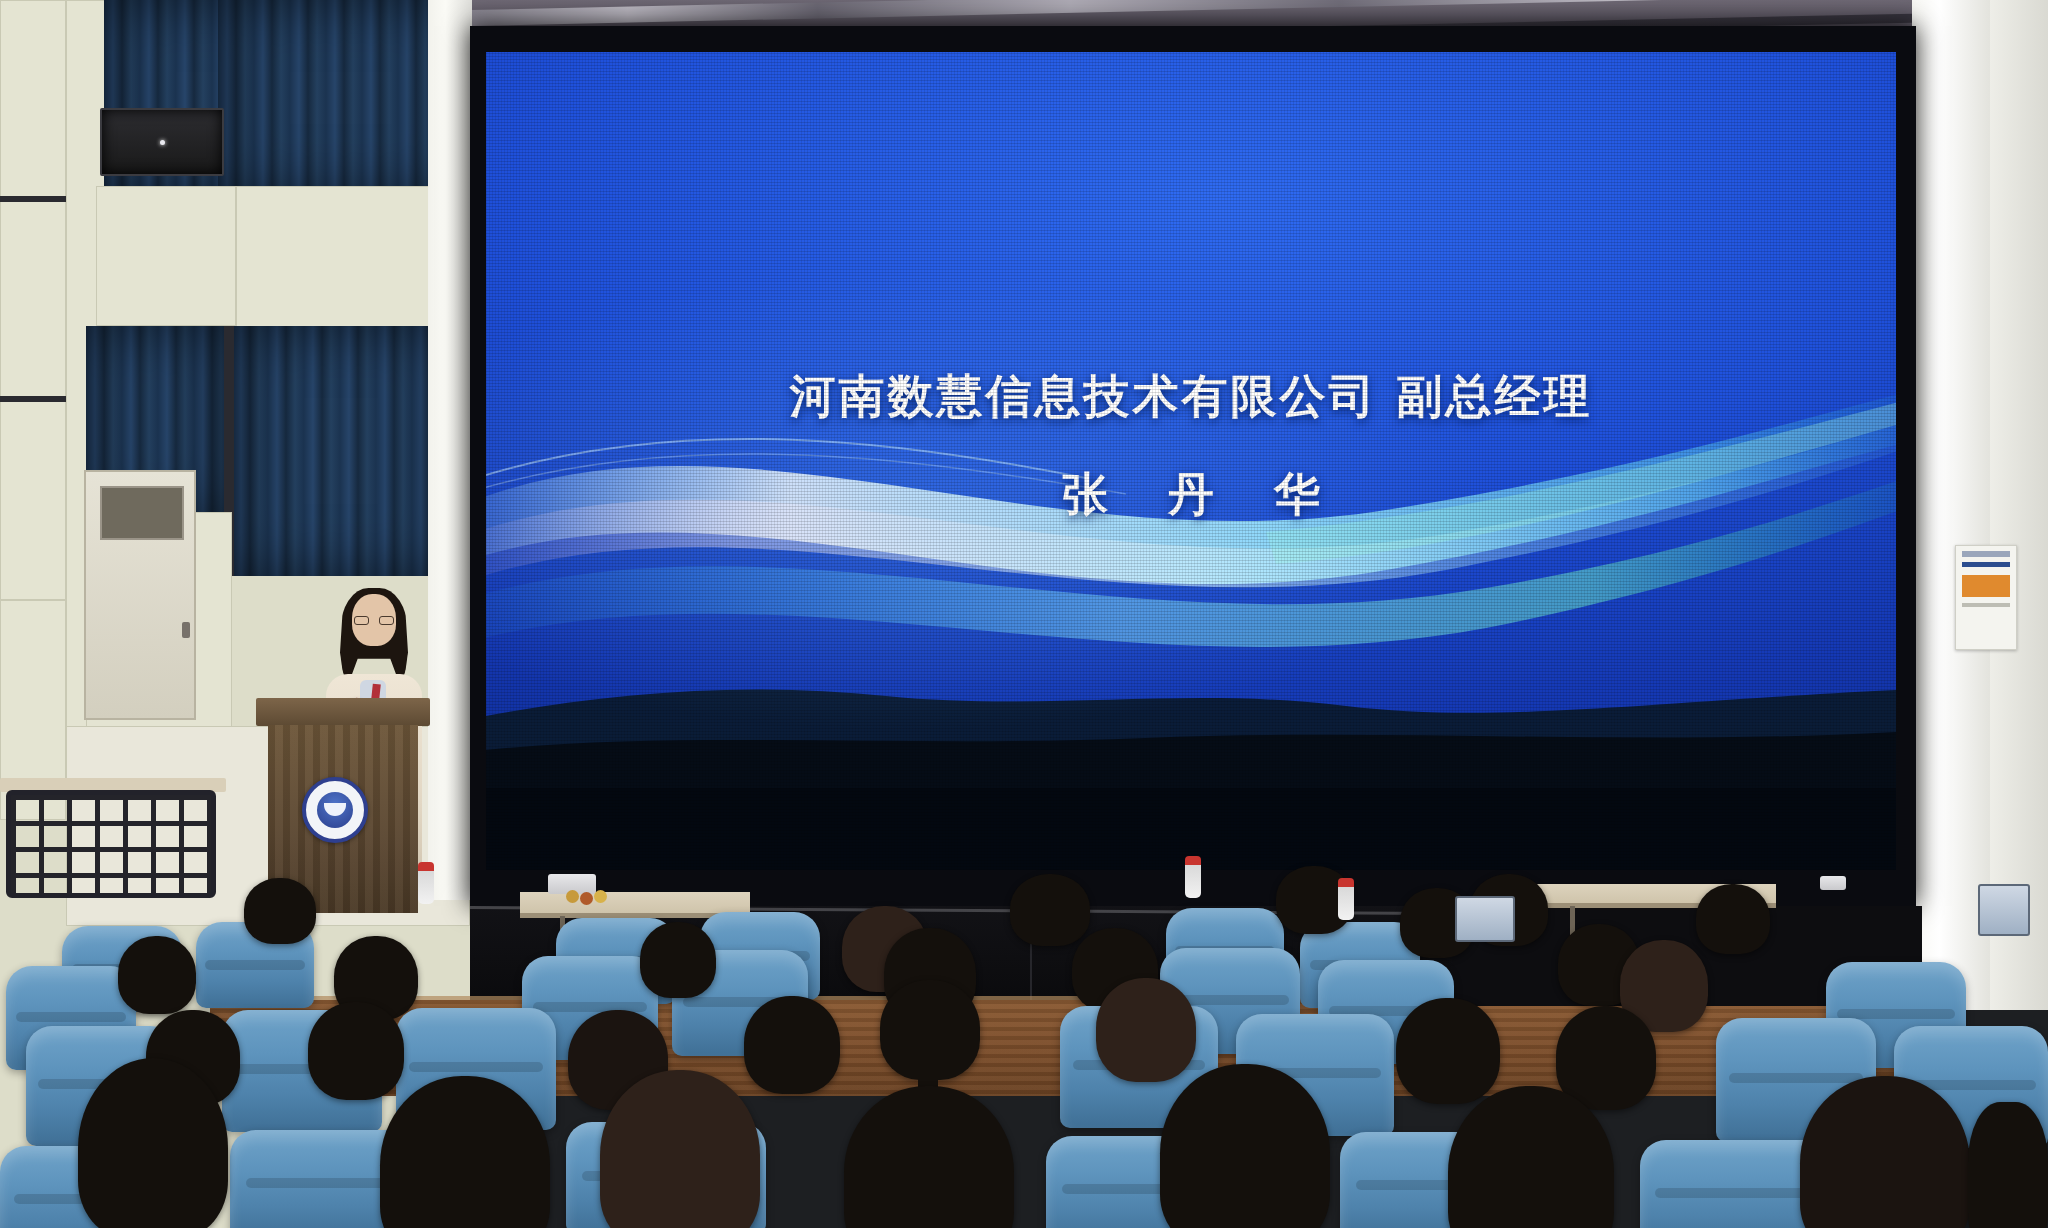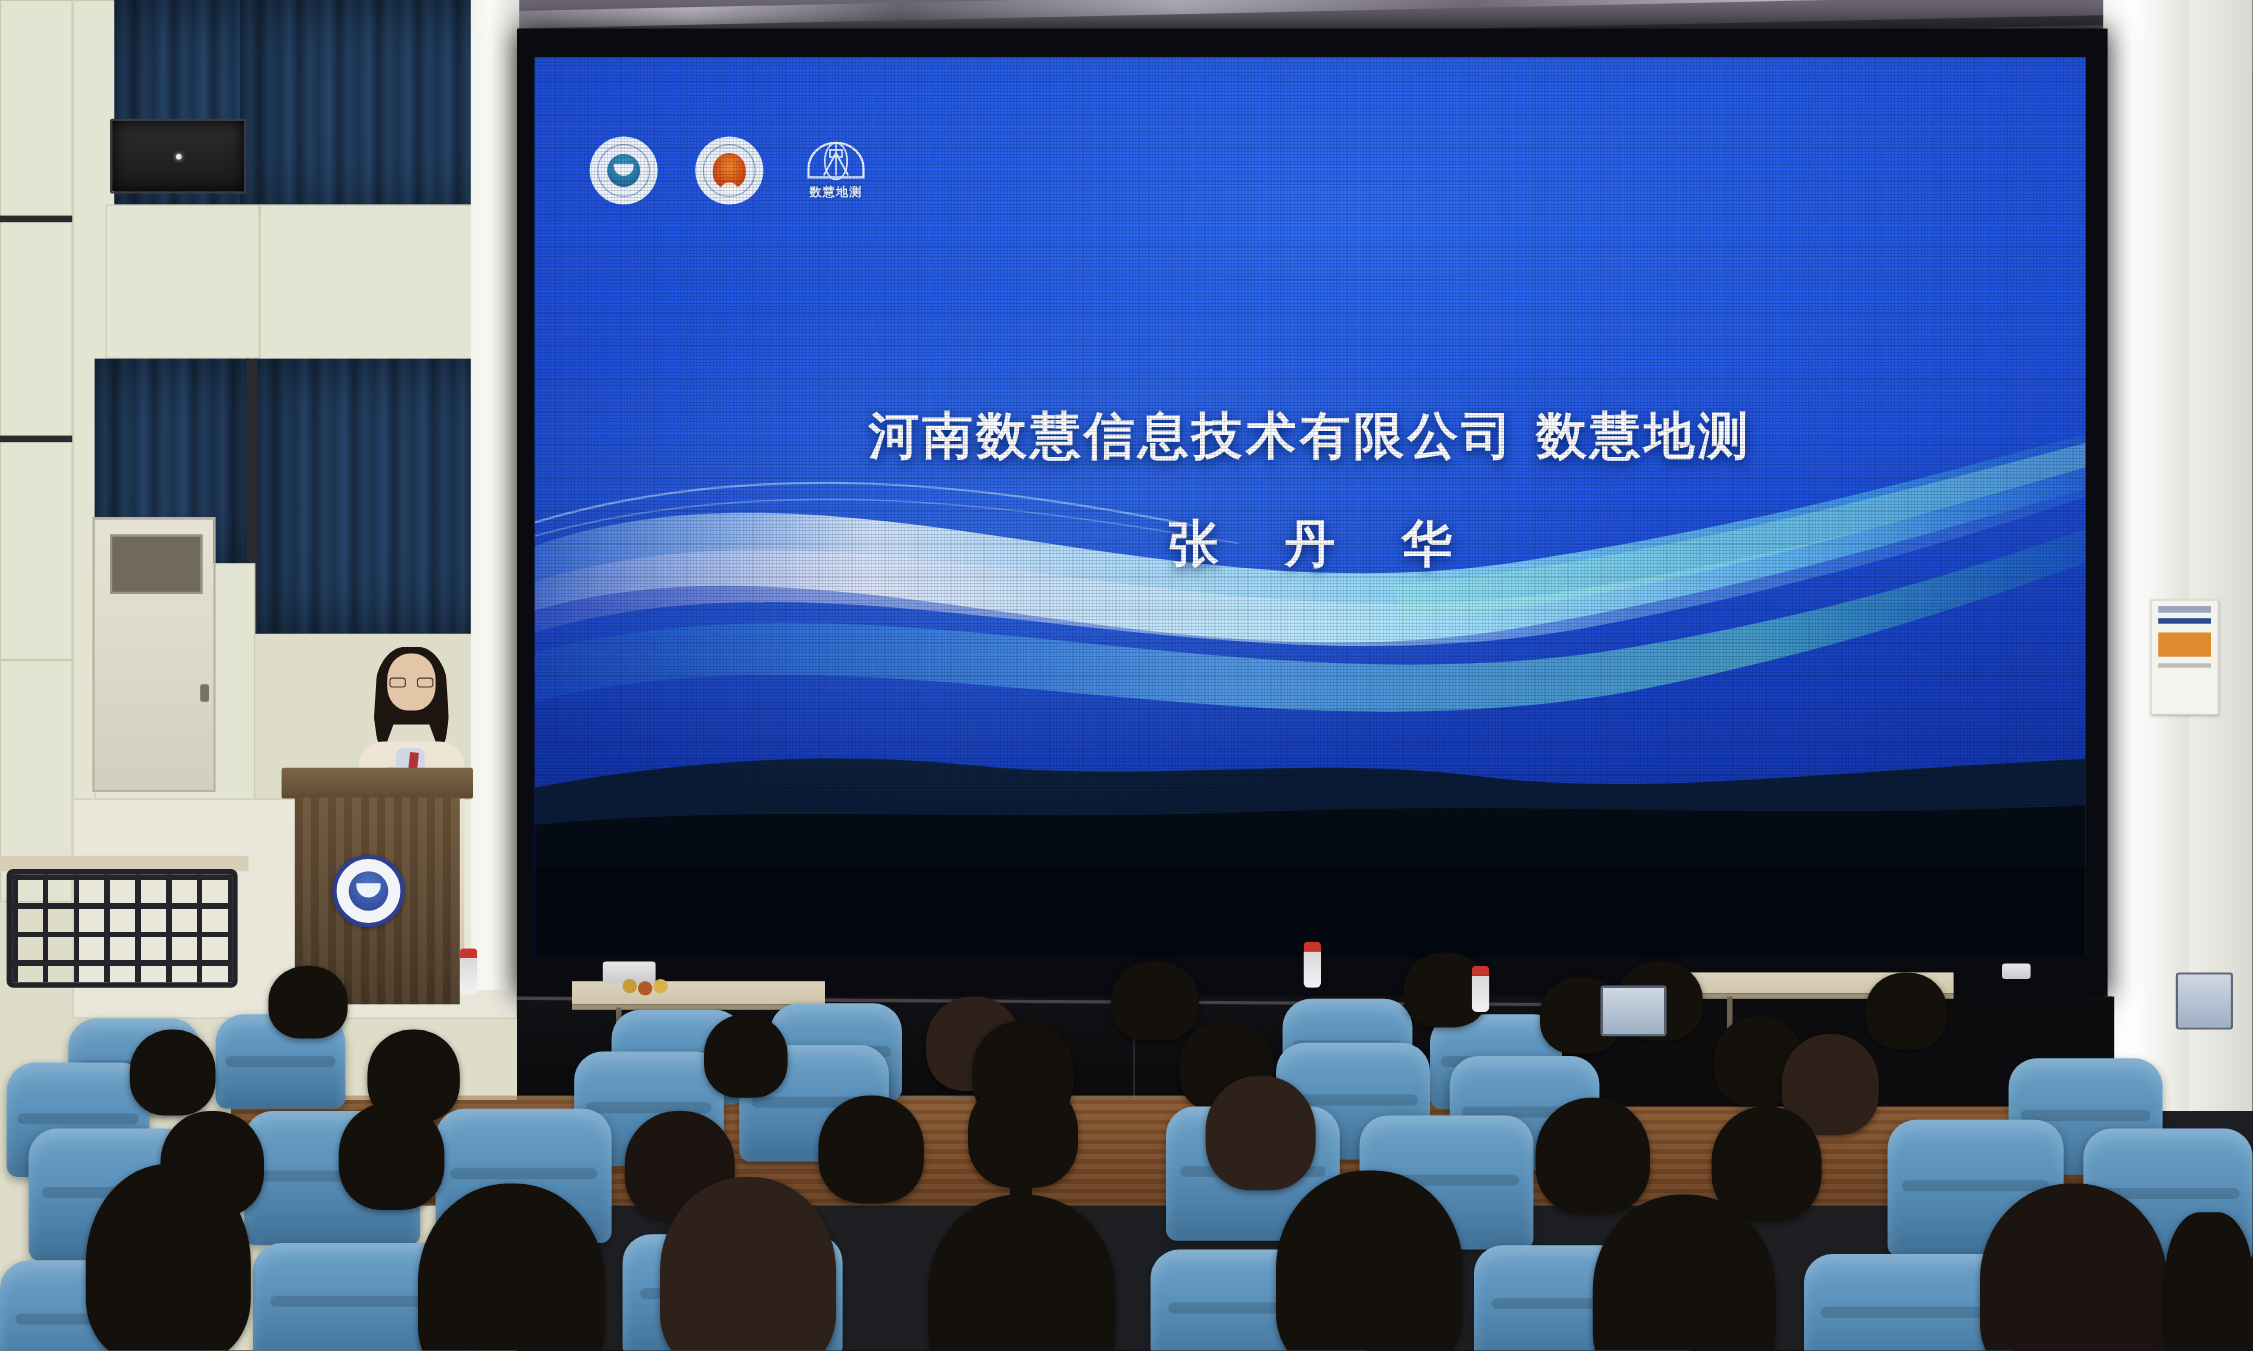--- a/index.html
+++ b/index.html
@@ -455,47 +455,22 @@
     </svg>
 
     <svg class="landscape" viewBox="0 0 1410 250" preserveAspectRatio="none">
       <path d="M0,96 C 130,72 260,62 400,76 C 560,92 700,66 860,86 C 1010,104 1160,82 1410,70 L1410,250 L0,250 Z" fill="#0a1a2e" opacity="0.92"></path>
       <path d="M0,130 C 200,110 420,128 660,118 C 900,108 1150,126 1410,112 L1410,250 L0,250 Z" fill="#050c16"></path>
       <rect x="0" y="168" width="1410" height="82" fill="#030810"></rect>
     </svg>
 
     <div class="screen-glow"></div>
 
-    <div class="logos">
-      <div class="logo">
-        <div class="logo-seal">
-            <div class="seal-a-inner"></div>
-          </div>
-      </div>
-      <div class="logo">
-        <div class="logo-seal">
-            <div class="seal-b-inner"></div>
-          </div>
-      </div>
-      <div class="logo">
-        <div class="logo-globe">
-          <svg width="60" height="40" viewBox="0 0 60 40">
-            <path d="M30,2 C14,2 3,14 3,27 L3,36 L57,36 L57,27 C57,14 46,2 30,2 Z" fill="none" stroke="#eaf4ff" stroke-width="2.2"></path>
-            <ellipse cx="30" cy="20" rx="11" ry="18" fill="none" stroke="#eaf4ff" stroke-width="1.6"></ellipse>
-            <line x1="30" y1="2" x2="30" y2="34" stroke="#eaf4ff" stroke-width="1.6"></line>
-            <line x1="18" y1="34" x2="30" y2="12" stroke="#eaf4ff" stroke-width="1.8"></line>
-            <line x1="42" y1="34" x2="30" y2="12" stroke="#eaf4ff" stroke-width="1.8"></line>
-            <rect x="24" y="9" width="12" height="7" fill="none" stroke="#eaf4ff" stroke-width="1.6"></rect>
-          </svg>
-          <div class="logo-cap">数慧地测</div>
-        </div>
-      </div>
-    </div>
-
-    <div class="line2">河南数慧信息技术有限公司 数慧地测</div>
+
+    <div class="line2">河南数慧信息技术有限公司 副总经理</div>
     <div class="line3">张 丹 华</div>
   </div>
 
   <div class="screen-skirt"></div>
   <div class="skirt-line"></div>
   <div class="skirt-seam" style="left:1030px;"></div>
   <div class="skirt-seam" style="left:1452px;"></div>
   <div class="stage-edge"></div>
   <div class="stage-floor"></div>
 

